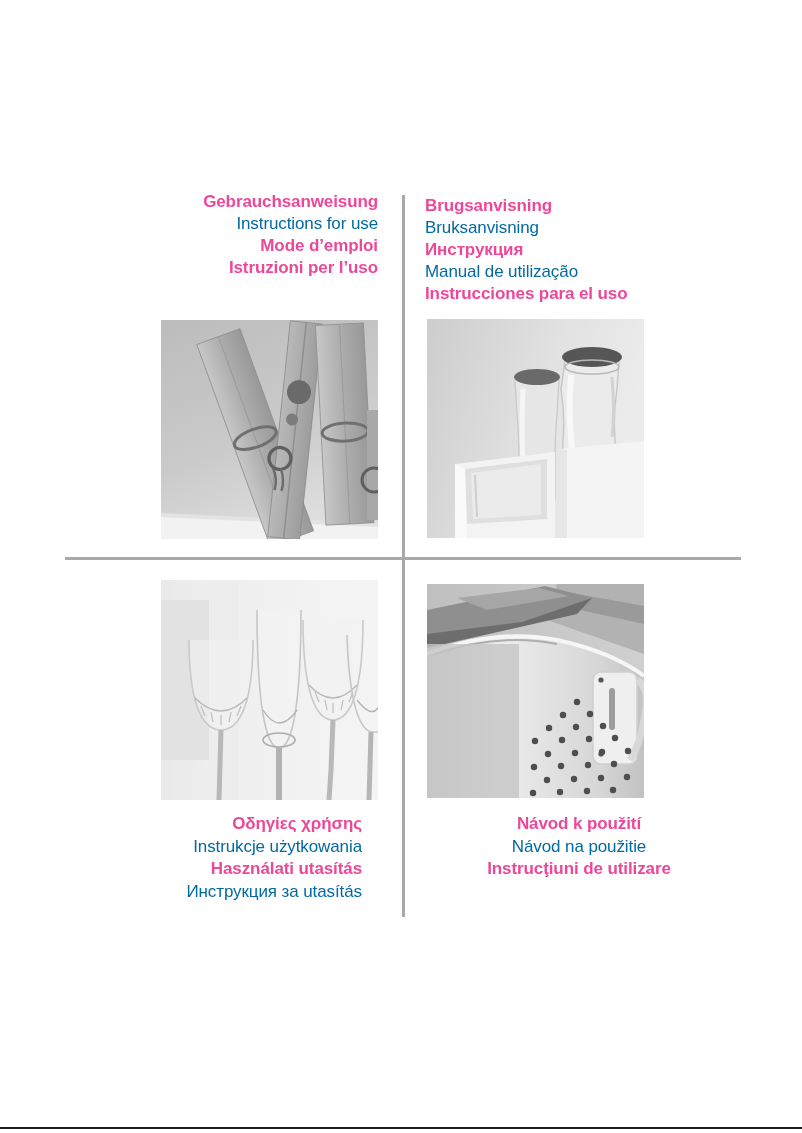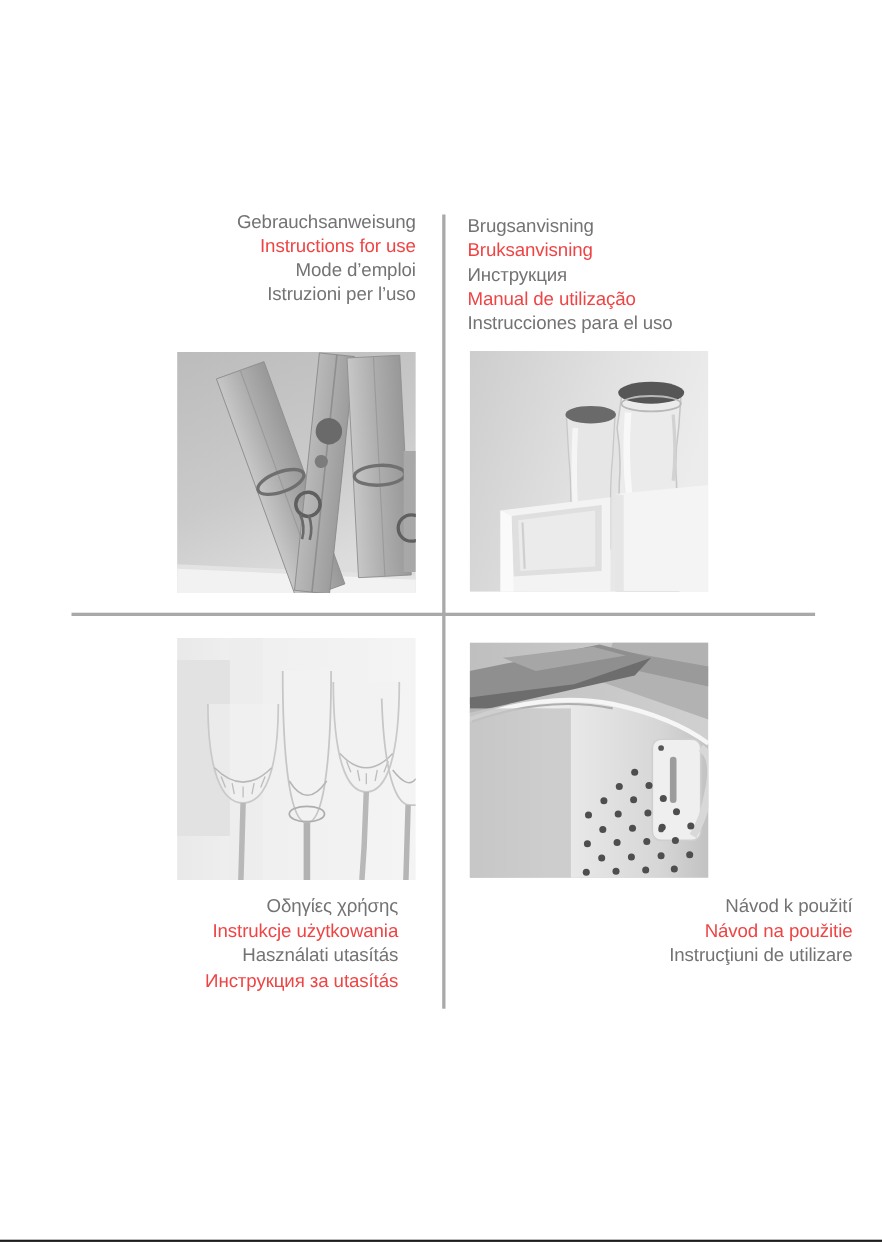--- a/index.html
+++ b/index.html
@@ -10,27 +10,27 @@
     overflow:hidden;
     font-family:"Liberation Sans", sans-serif;
   }
   .lang-block {
     position:absolute;
     font-size:17px;
     line-height:22px;
     letter-spacing:-0.1px;
   }
   .lang-block .row { white-space:nowrap; }
-  .t-bold { font-weight:normal; color:#737373; }
-  .t-gray { font-weight:normal; color:#ef4444; }
+  .t-bold { font-weight:bold; color:#ec4899; }
+  .t-gray { font-weight:normal; color:#0369a1; }
 
   #block-tl { left:40px;  top:191px; width:338px; text-align:right; }
   #block-tr { left:425px; top:195px; width:340px; text-align:left; }
   #block-bl { left:24px;  top:813px; width:338px; text-align:right; line-height:22.5px; }
-  #block-br { left:425px; top:813px; width:350px; text-align:right;  line-height:22.5px; }
+  #block-br { left:404px; top:813px; width:350px; text-align:center;  line-height:22.5px; }
 
   .photo { position:absolute; display:block; }
   #photo-clothespins { left:161px; top:320px; width:217px; height:219px; }
   #photo-bottles     { left:427px; top:319px; width:217px; height:219px; }
   #photo-glasses     { left:161px; top:580px; width:217px; height:220px; }
   #photo-colander    { left:427px; top:584px; width:217px; height:214px; }
   .photo svg { display:block; width:100%; height:100%; }
 
   .divider { position:absolute; background:#a9a9a9; }
   #v-divider { left:402px; top:195px; width:3px; height:722px; }

